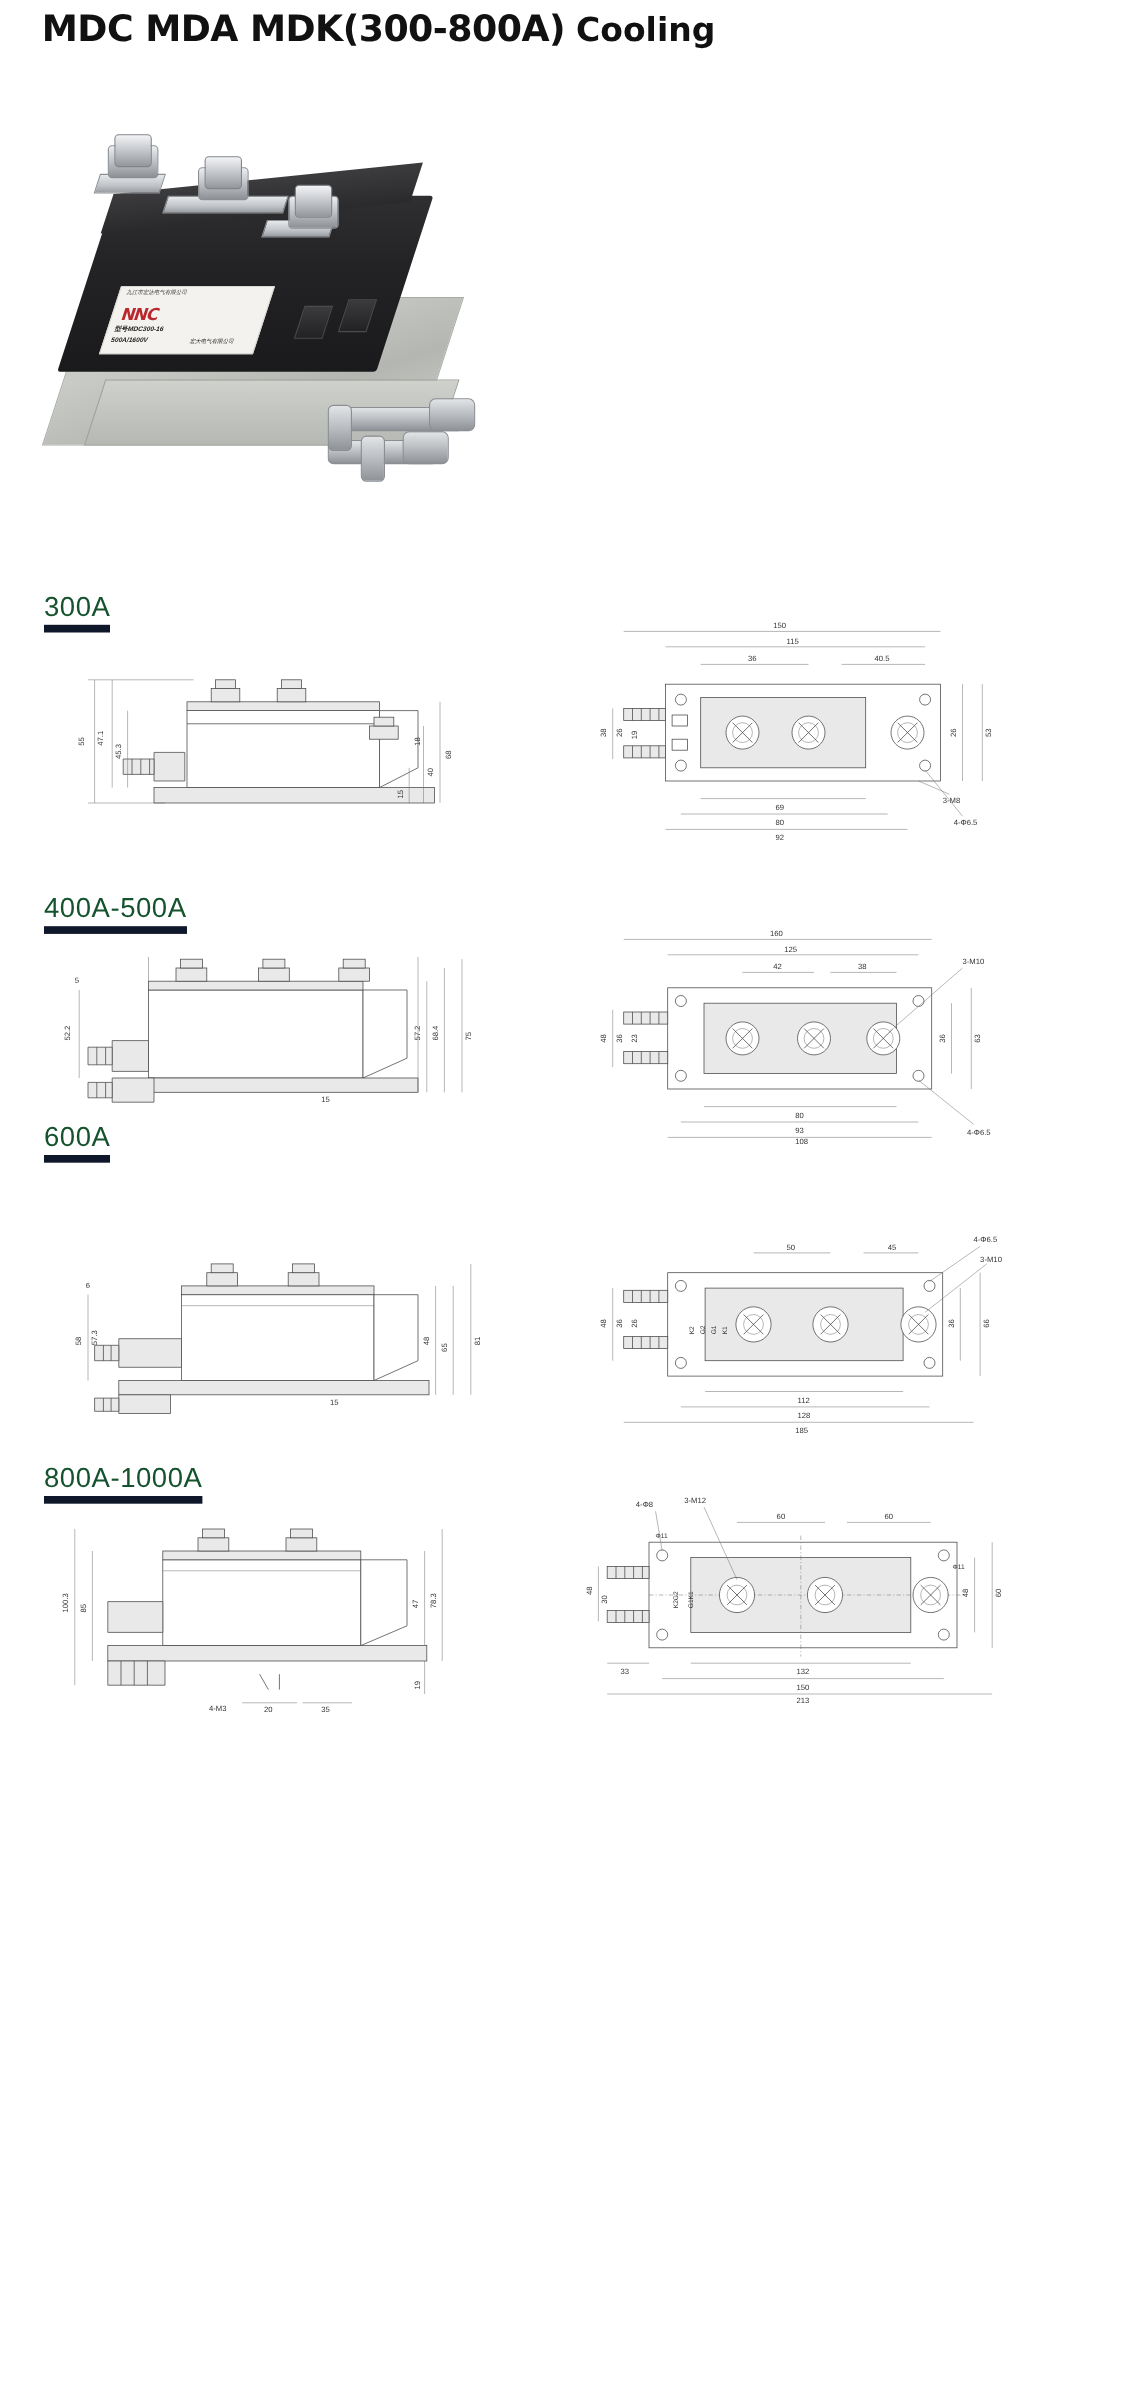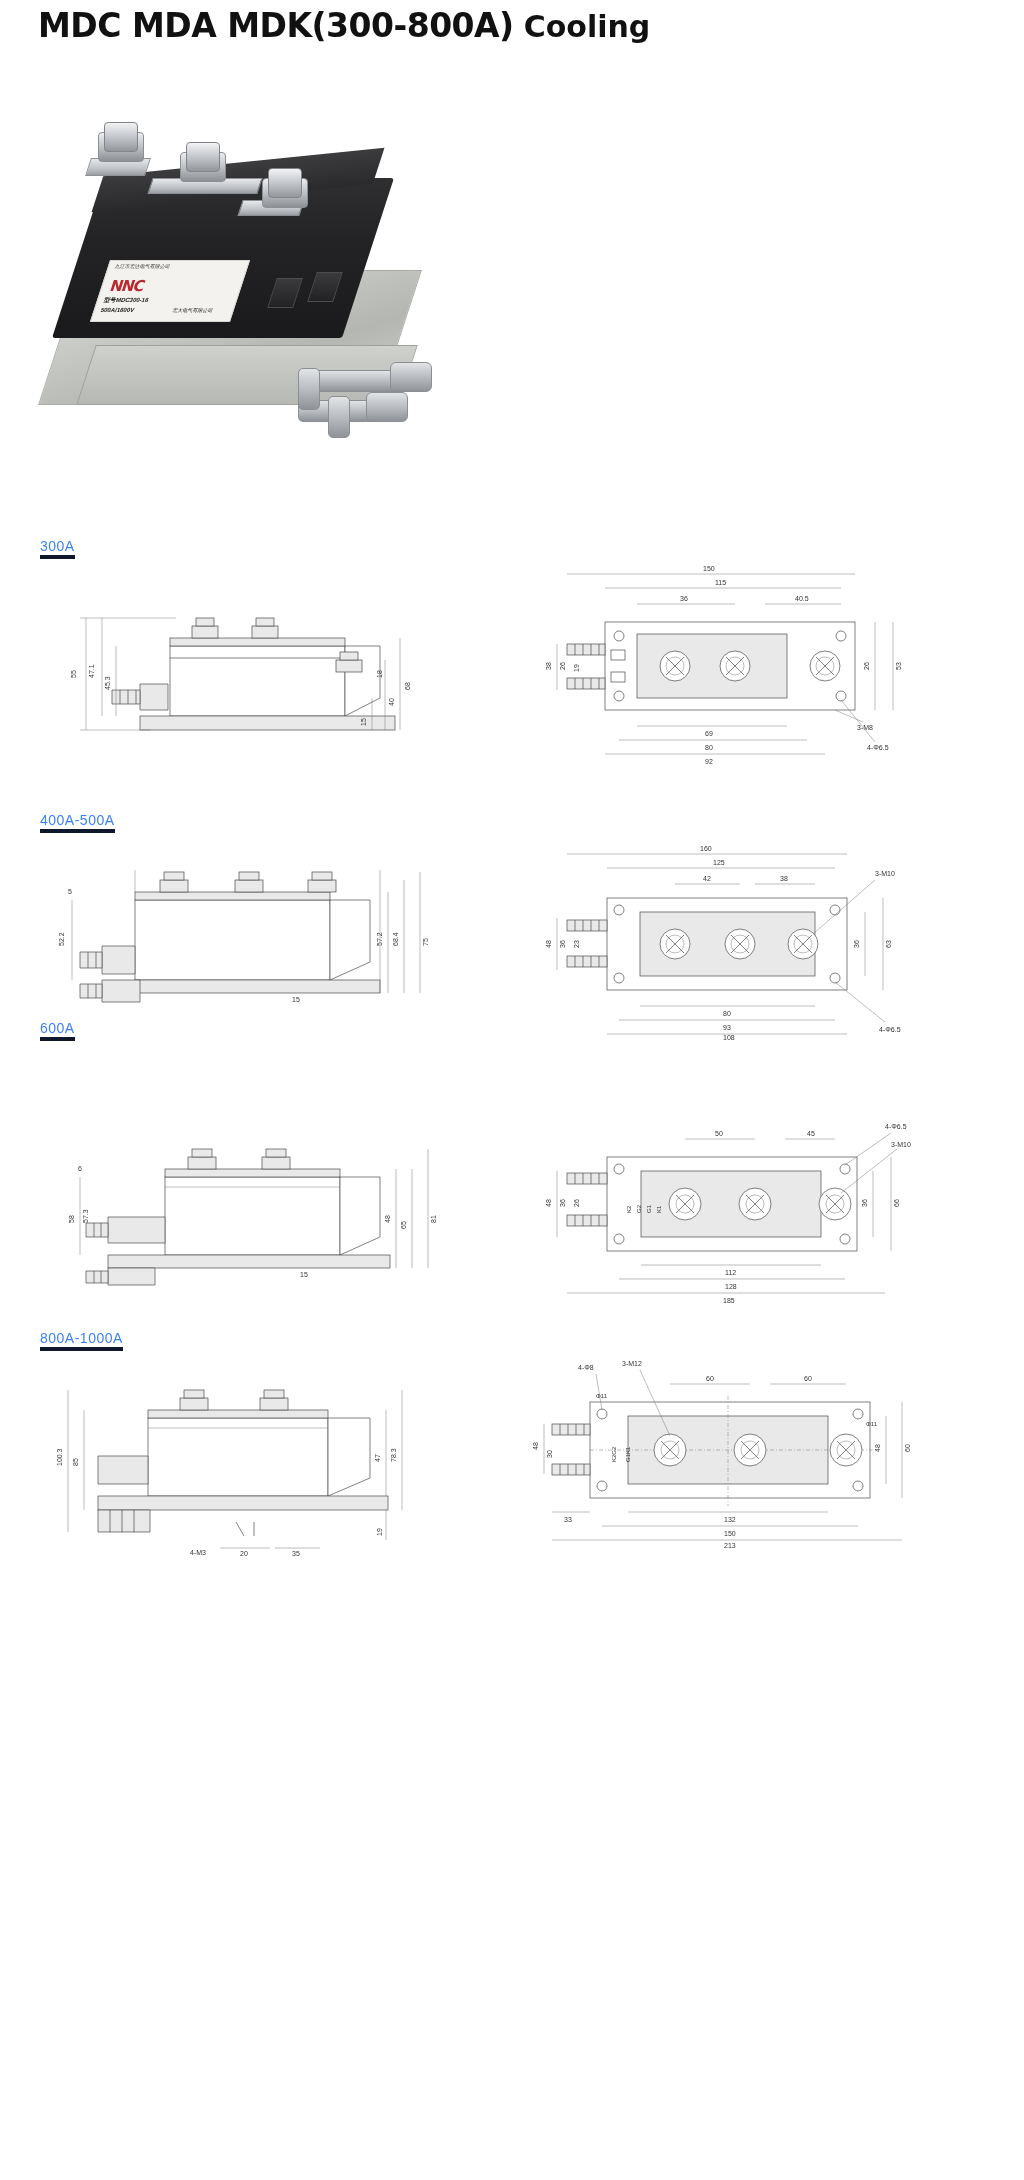--- a/index.html
+++ b/index.html
@@ -136,23 +136,23 @@
     width: 26px; height: 30px;
     background: linear-gradient(180deg,#3b3b3d 0%, #222224 100%);
     transform: skewX(-18deg);
     border: 1px solid #4b4b4d;
   }
 
   
   .sec-label {
     position: absolute;
     font-family: "Liberation Sans", sans-serif;
-    font-size: 14px;
-    color: #3b82f6;
-    border-bottom: 4px solid #0f172a;
+    font-size: 25px;
+    color: #14532d;
+    border-bottom: 7px solid #0f172a;
     padding-bottom: 1px;
     letter-spacing: 0.5px;
   }
 
   
   .draw {
     position: absolute;
   }
   .draw svg { display: block; }
 

